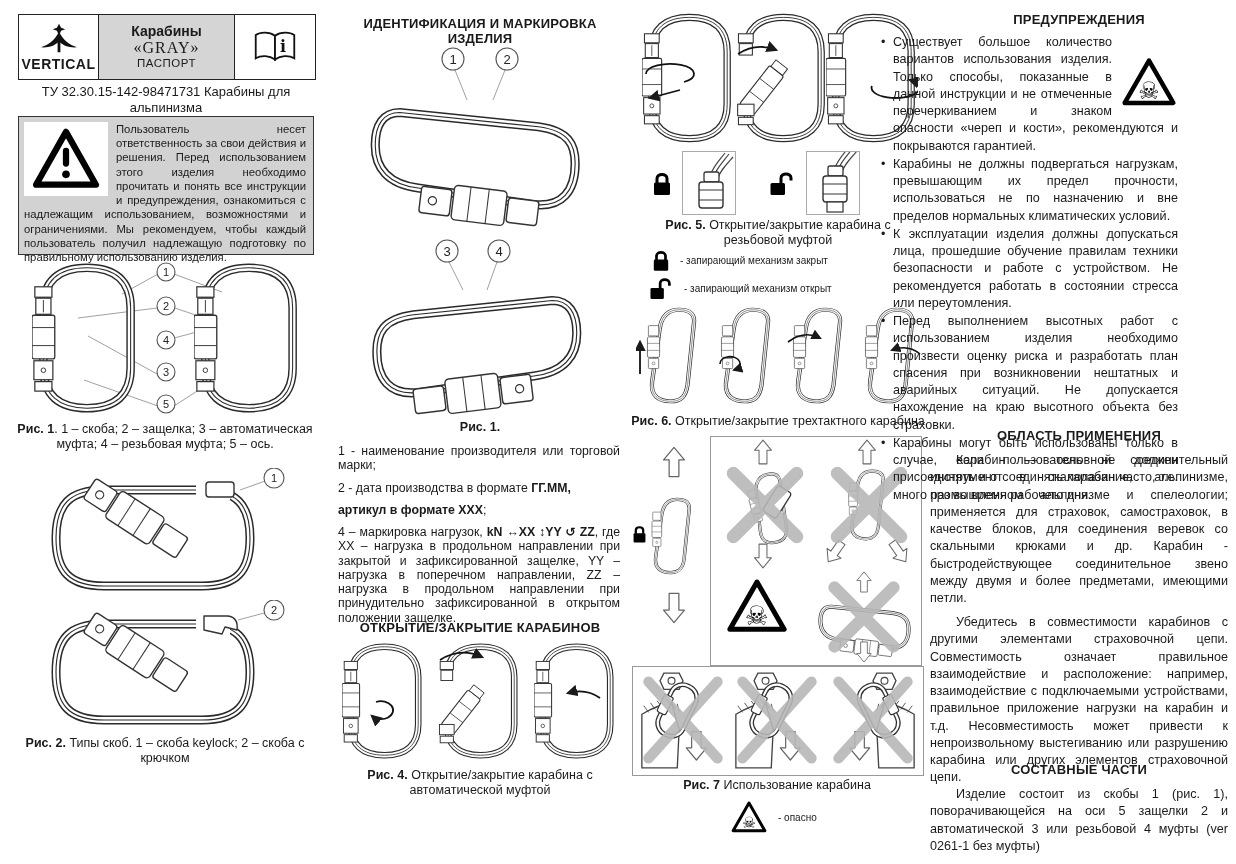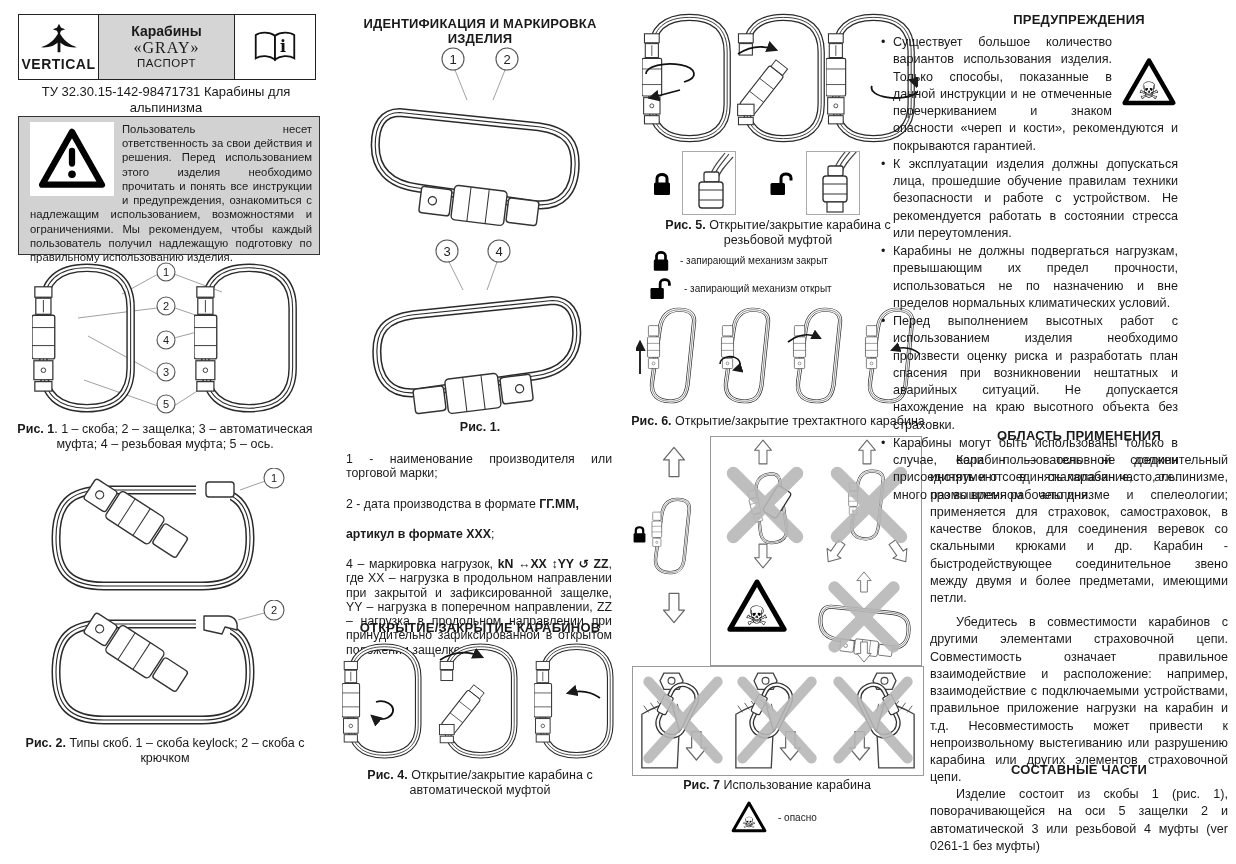--- a/index.html
+++ b/index.html
@@ -13,32 +13,32 @@
   .hdr{display:grid;grid-template-columns:80px 136px 80px;border:1.4px solid #222;}
   .hdr .cell{border-right:1.4px solid #222;display:flex;flex-direction:column;align-items:center;justify-content:center;background:#fff;}
   .hdr .cell:last-child{border-right:none;}
   .hdr .mid{background:#d5d5d5;}
   .logo-word{font-weight:bold;font-size:14px;letter-spacing:.5px;margin-top:1px;}
   .prod{font-weight:bold;font-size:14px;line-height:1.15;}
   .model{font-family:"Liberation Serif","DejaVu Serif",serif;font-size:16px;letter-spacing:1px;line-height:1.15;}
   .doct{font-size:11.5px;letter-spacing:.5px;line-height:1.2;}
   .tu{font-weight:normal;font-size:13px;text-align:center;line-height:1.2;}
   
-  .warnbox{background:#d2d2d2;border:1.2px solid #333;padding:5px 7px 4px 11px;
+  .warnbox{background:#d2d2d2;border:1.2px solid #333;padding:5px 7px 4px 5px;
            font-size:11.3px;line-height:1.26;text-align:justify;}
   .warnbox .tri{float:left;width:84px;height:74px;background:#fff;margin:0 8px 2px 0;
                 display:flex;align-items:center;justify-content:center;}
   
   .bl{font-size:12.6px;line-height:1.37;}
   .bl li{position:relative;list-style:none;padding-left:13px;margin:0 0 1px 0;text-align:justify;}
   .bl li::before{content:"\2022";position:absolute;left:1px;top:0;}
   .bl{margin:0;padding:0;}
   .para{font-size:12.6px;line-height:1.37;text-align:justify;margin:0;}
   .ind{text-indent:26px;}
-  .mlist p{font-size:12.3px;line-height:1.16;margin:16px;text-align:justify;}
+  .mlist p{font-size:12.3px;line-height:1.16;margin:8px;text-align:justify;}
   .skull-float{float:right;width:58px;height:52px;margin:22px 0 4px 8px;}
   .legend{display:flex;align-items:center;gap:10px;font-size:10px;}
   .box{border:1px solid #999;}
   .inset{border:1px solid #aaa;background:#fff;}
   svg{display:block;}
 </style>
 </head>
 <body>
 
 <svg width="0" height="0" style="position:absolute">
@@ -475,22 +475,22 @@
   <div class="abs h" style="left:930px;top:12px;width:298px">ПРЕДУПРЕЖДЕНИЯ</div>
   <ul class="abs bl" style="left:880px;top:34px;width:298px">
     <li>
       <span class="skull-float">
         <svg width="58" height="52" viewBox="0 0 100 92">
             <use href="#skull-tri"></use>
           </svg>
       </span>
       <span>Существует большое количество вариантов использования изделия. Только способы, показанные в данной инструкции и не отмеченные перечеркиванием и знаком опасности «череп и кости», рекомендуются и покрываются гарантией.</span>
     </li>
+    <li><span>Карабины не должны подвергаться нагрузкам, превышающим их предел прочности, использоваться не по назначению и вне пределов нормальных климатических условий.</span></li>
     <li><span>К эксплуатации изделия должны допускаться лица, прошедшие обучение правилам техники безопасности и работе с устройством. Не рекомендуется работать в состоянии стресса или переутомления.</span></li>
-    <li><span>Карабины не должны подвергаться нагрузкам, превышающим их предел прочности, использоваться не по назначению и вне пределов нормальных климатических условий.</span></li>
     <li><span>Перед выполнением высотных работ с использованием изделия необходимо произвести оценку риска и разработать план спасения при возникновении нештатных и аварийных ситуаций. Не допускается нахождение на краю высотного объекта без страховки.</span></li>
     <li><span>Карабины могут быть использованы только в случае, если пользователь не должен присоединять и отсоединять карабин часто, т.е. много раз во время рабочего дня.</span></li>
   </ul>
 
   <div class="abs h" style="left:930px;top:428px;width:298px">ОБЛАСТЬ ПРИМЕНЕНИЯ</div>
   <p class="abs para ind" style="left:930px;top:452px;width:298px">Карабин — основной соединительный инструмент в скалолазание, альпинизме, промышленном альпинизме и спелеологии; применяется для страховок, самостраховок, в качестве блоков, для соединения веревок со скальными крюками и др. Карабин - быстродействующее соединительное звено между двумя и более предметами, имеющими петли.</p>
 
   <p class="abs para ind" style="left:930px;top:614px;width:298px">Убедитесь в совместимости карабинов с другими элементами страховочной цепи. Совместимость означает правильное взаимодействие и расположение: например, взаимодействие с подключаемыми устройствами, правильное приложение нагрузки на карабин и т.д. Несовместимость может привести к непроизвольному выстегиванию или разрушению карабина или других элементов страховочной цепи.</p>
 
   <div class="abs h" style="left:930px;top:762px;width:298px">СОСТАВНЫЕ ЧАСТИ</div>

